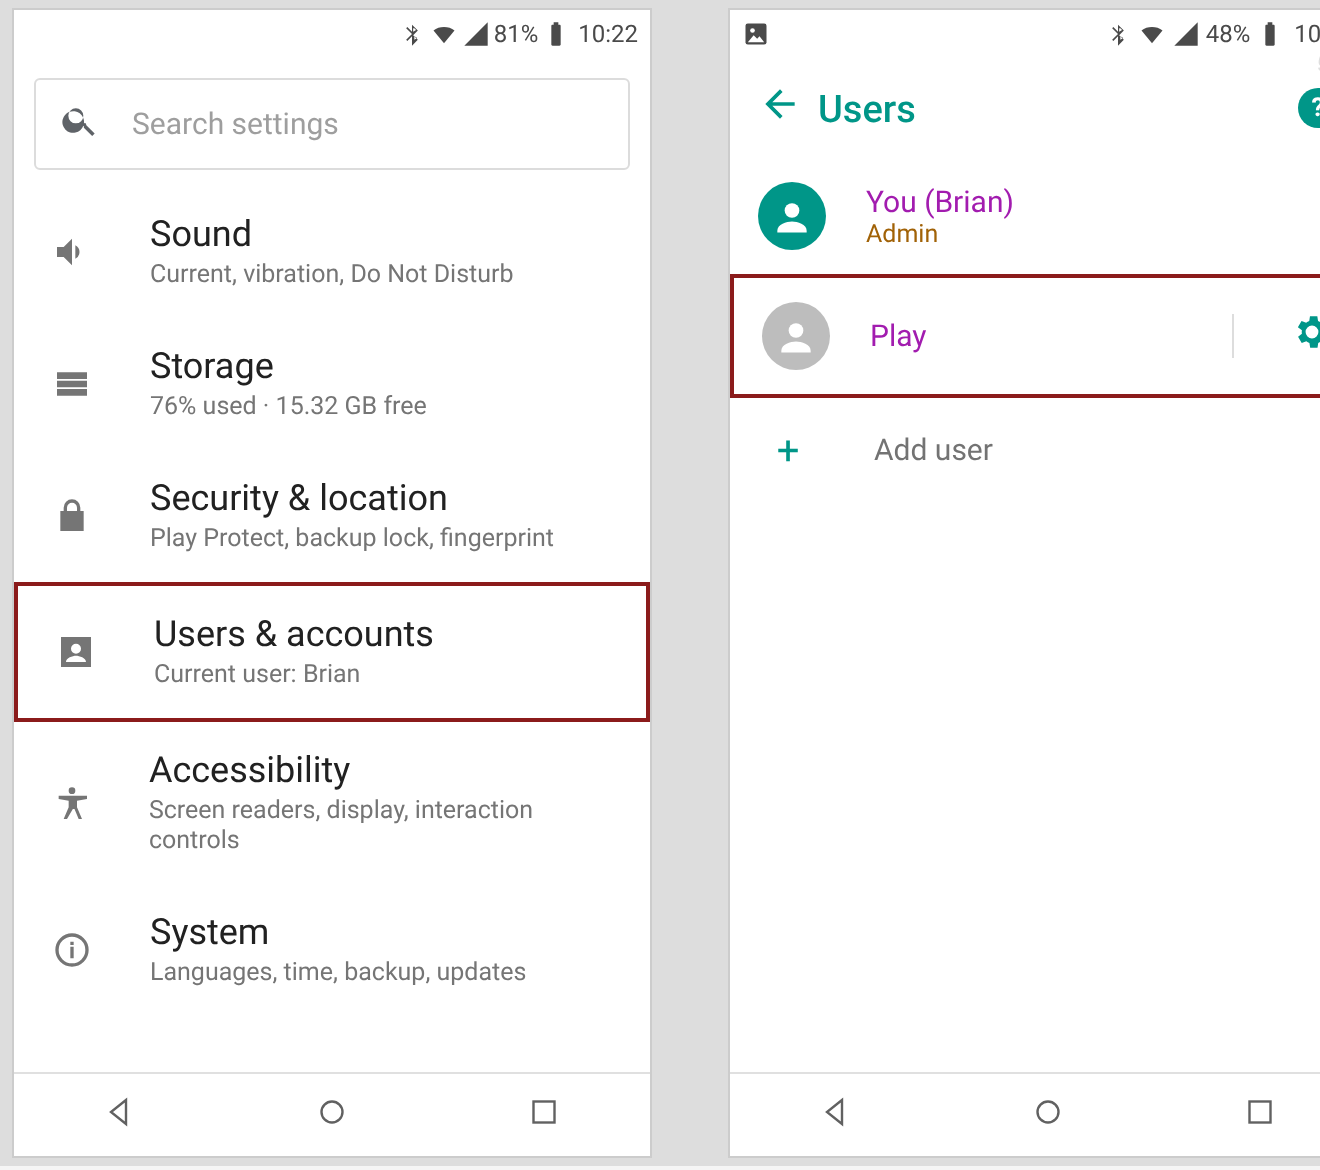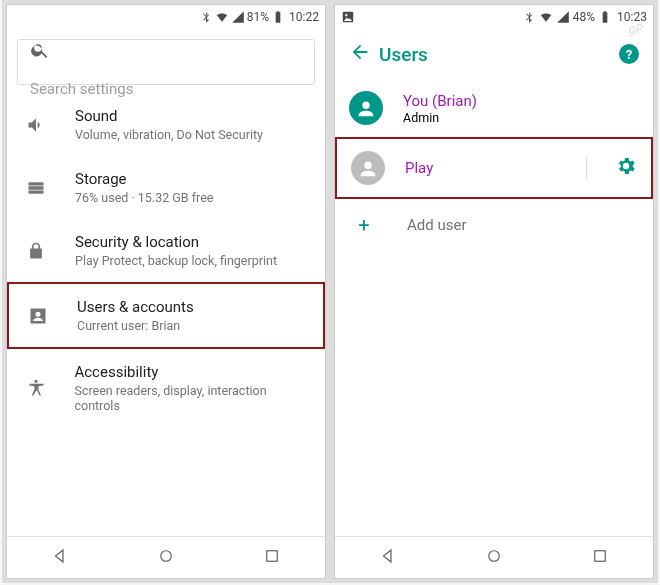--- a/index.html
+++ b/index.html
@@ -1,51 +1,51 @@
 <!DOCTYPE html>
 <html><head>
   <meta charset="utf-8">
   <style>
     * { margin:0; padding:0; box-sizing:border-box; }
     body { background:#f5f5f5; font-family:Roboto,Arial,sans-serif; display:flex; justify-content:center; }
     .wrap { display:flex; gap:8px; padding:4px; background:#ddd; }
-    .phone { width:320px; height:575px; background:#fff; border:1px solid #ccc; display:flex; flex-direction:column; position:relative; }
+    .phone { width:320px; height:575px; background:#fff; border:1px solid #ccc; display:flex; flex-direction:column; position:relative;margin-left:30px; }
     
     .statusbar { height:24px; display:flex; align-items:center; justify-content:flex-end; padding:0 6px; background:#fff; gap:2px; font-size:12px; color:#4a4a4a; }
     .statusbar.left-icons { justify-content:space-between; }
     .sb-left { display:flex; align-items:center; gap:2px; }
     .sb-right { display:flex; align-items:center; gap:3px; }
     .sb-ico { width:14px; height:14px; display:inline-flex; }
     .batt { font-size:12px; }
     .clock { font-size:12px; margin-left:2px; }
     
-    .searchbar { margin:10px 10px 8px 10px; border:1px solid #dcdcdc; border-radius:3px; height:46px; display:flex; align-items:flex-start; padding:0 12px; gap:16px;flex-direction:column; }
+    .searchbar { margin:10px 10px 8px 10px; border:1px solid #dcdcdc; border-radius:3px; height:46px; display:flex; align-items:center; padding:0 12px; gap:16px; }
     .searchbar .magnify { color:#5f6368; }
     .searchbar .placeholder { color:#9e9e9e; font-size:15px; }
     
     .list { flex:1; overflow:hidden; }
     .row { display:flex; align-items:center; padding:14px 16px 14px 18px; gap:28px; }
     .row .ico { width:22px; color:#757575; display:flex; justify-content:center; }
-    .row .txt .title { font-size:15px; color:#212121; }
+    .row .txt .title { font-size:18px; color:#212121; }
     .row .txt .sub { font-size:12.5px; color:#757575; margin-top:2px; }
     .hl { border:2px solid #8b1b1b; }
     
     .appbar { display:flex; align-items:center; padding:12px 14px; gap:8px; }
     .appbar .back { color:#009688; }
     .appbar .title { color:#009688; font-size:19px; font-weight:500; flex:1; }
     .helpbadge { width:20px; height:20px; border-radius:50%; background:#009688; color:#fff; font-size:13px; font-weight:700; display:flex; align-items:center; justify-content:center; }
     .wm { position:absolute; right:10px; top:18px; font-family:Liberation Mono, monospace; font-style:italic; font-size:12px; color:rgba(200,200,200,0.6); pointer-events:none; }
     
     .userrow { display:flex; align-items:center; padding:12px 14px; gap:20px; }
     .avatar { width:34px; height:34px; border-radius:50%; display:flex; align-items:center; justify-content:center; }
     .avatar.teal { background:#009688; }
     .avatar.grey { background:#bdbdbd; }
     .avatar svg { width:22px; height:22px; }
     .userrow .utxt .uname { font-size:15px; color:#a21caf; }
-    .userrow .utxt .usub { font-size:12.5px; color:#000000; }
+    .userrow .utxt .usub { font-size:12.5px; color:#a16207; }
     .userrow .spacer { flex:1; }
     .sepline { width:1px; height:22px; background:#ddd; margin:0 8px; }
     .geartail { color:#009688; }
     .userrow.hl { border:2px solid #8b1b1b; margin:0; }
     .addrow { display:flex; align-items:center; padding:14px 14px; gap:28px; }
     .addrow .plus { color:#009688; font-size:20px; width:30px; text-align:center; }
     .addrow .addlabel { font-size:15px; color:#737373; }
     
     .navbar { height:42px; border-top:1px solid #e0e0e0; display:flex; align-items:center; justify-content:space-around; }
     .navbtn svg { width:18px; height:18px; stroke:#616161; fill:none; stroke-width:1.6; }
@@ -91,21 +91,21 @@
     <div class="list">
 
       <div class="row">
         <span class="ico">
             <svg width="20" height="20" viewBox="0 0 24 24">
               <path fill="#757575" d="M3 9v6h4l5 5V4L7 9H3zm13.5 3A4.5 4.5 0 0 0 14 8v8a4.5 4.5 0 0 0 2.5-4z"></path>
             </svg>
           </span>
         <div class="txt">
           <div class="title">Sound</div>
-          <div class="sub">Volume, vibration, Do Not Security</div>
+          <div class="sub">Current, vibration, Do Not Disturb</div>
         </div>
       </div>
 
       <div class="row">
         <span class="ico">
             <svg width="20" height="20" viewBox="0 0 24 24">
               <path fill="#757575" d="M3 5h18v4H3zM3 10h18v4H3zM3 15h18v4H3z"></path>
             </svg>
           </span>
         <div class="txt">
@@ -144,20 +144,32 @@
               <path fill="#757575" d="M12 2a2 2 0 1 1 0 4 2 2 0 0 1 0-4zm-9 5h18v2l-6 1v4l3 7h-2l-2.5-6h-1L9 21H7l3-7v-4L4 9V7z"></path>
             </svg>
           </span>
         <div class="txt">
           <div class="title">Accessibility</div>
           <div class="sub">Screen readers, display, interaction controls</div>
         </div>
       </div>
 
 
+      <div class="row">
+        <span class="ico">
+            <svg width="20" height="20" viewBox="0 0 24 24">
+              <circle cx="12" cy="12" r="9" fill="none" stroke="#757575" stroke-width="2"></circle>
+              <path fill="#757575" d="M11 10h2v7h-2zM11 7h2v2h-2z"></path>
+            </svg>
+          </span>
+        <div class="txt">
+          <div class="title">System</div>
+          <div class="sub">Languages, time, backup, updates</div>
+        </div>
+      </div>
 
     </div>
 
     <div class="navbar">
       <span class="navbtn"><svg viewBox="0 0 24 24">
             <path d="M16 4 L6 12 L16 20 Z"></path>
           </svg></span>
       <span class="navbtn"><svg viewBox="0 0 24 24">
             <circle cx="12" cy="12" r="7"></circle>
           </svg></span>

